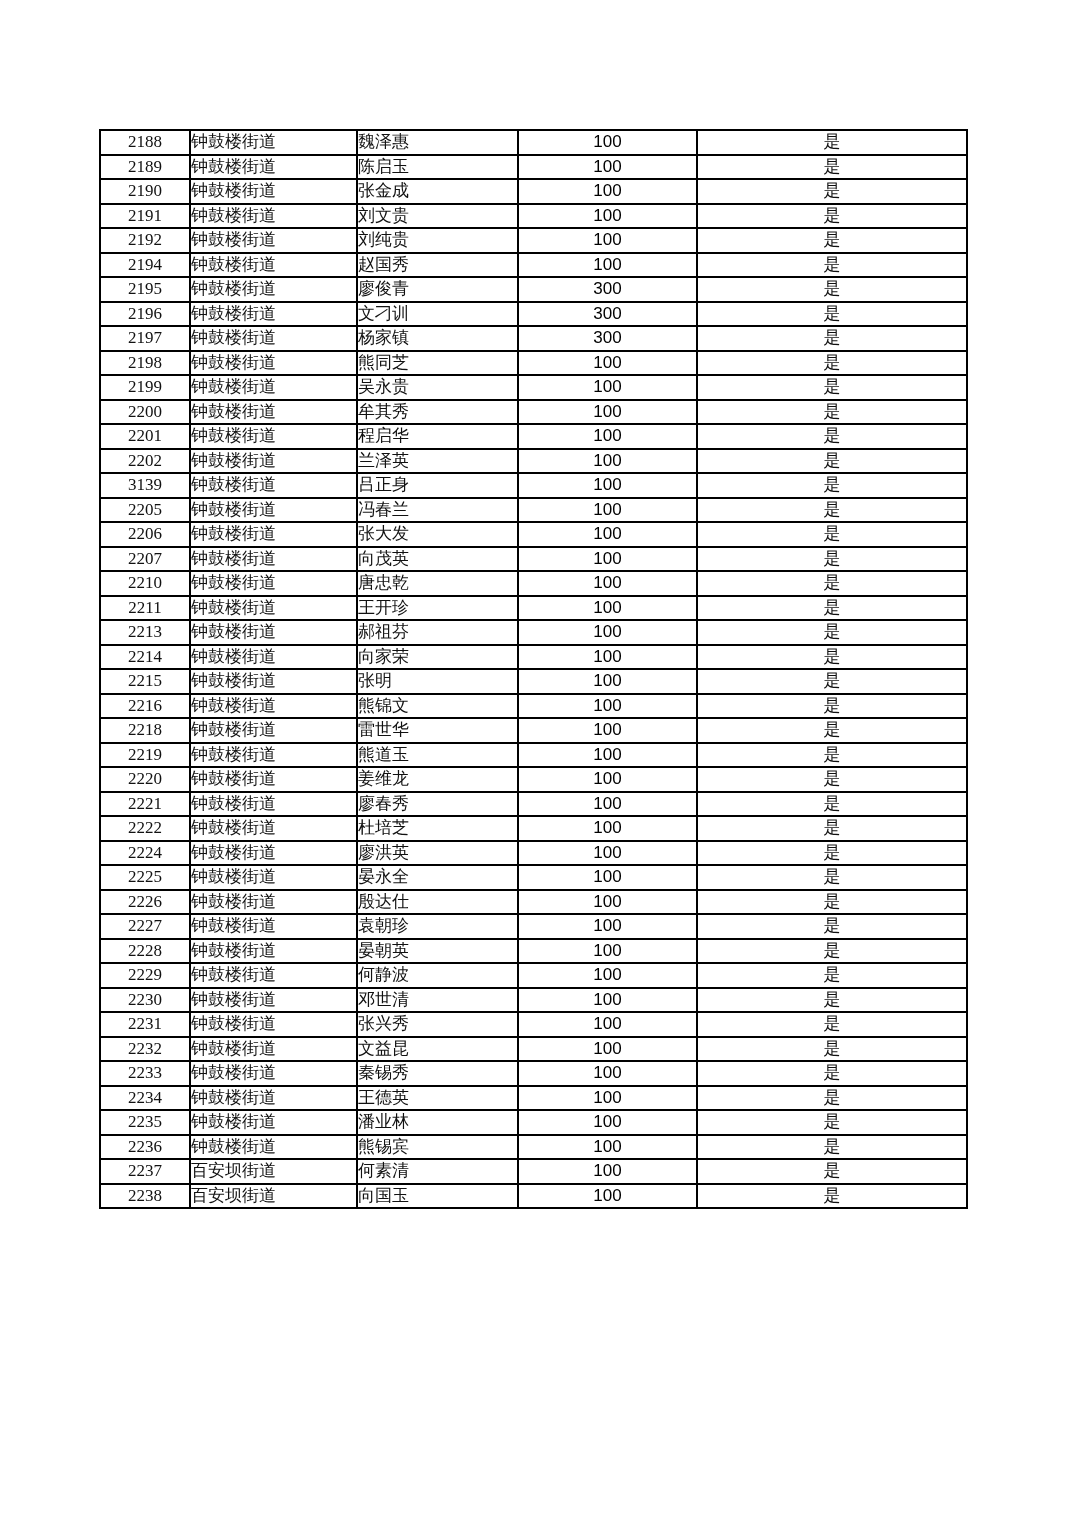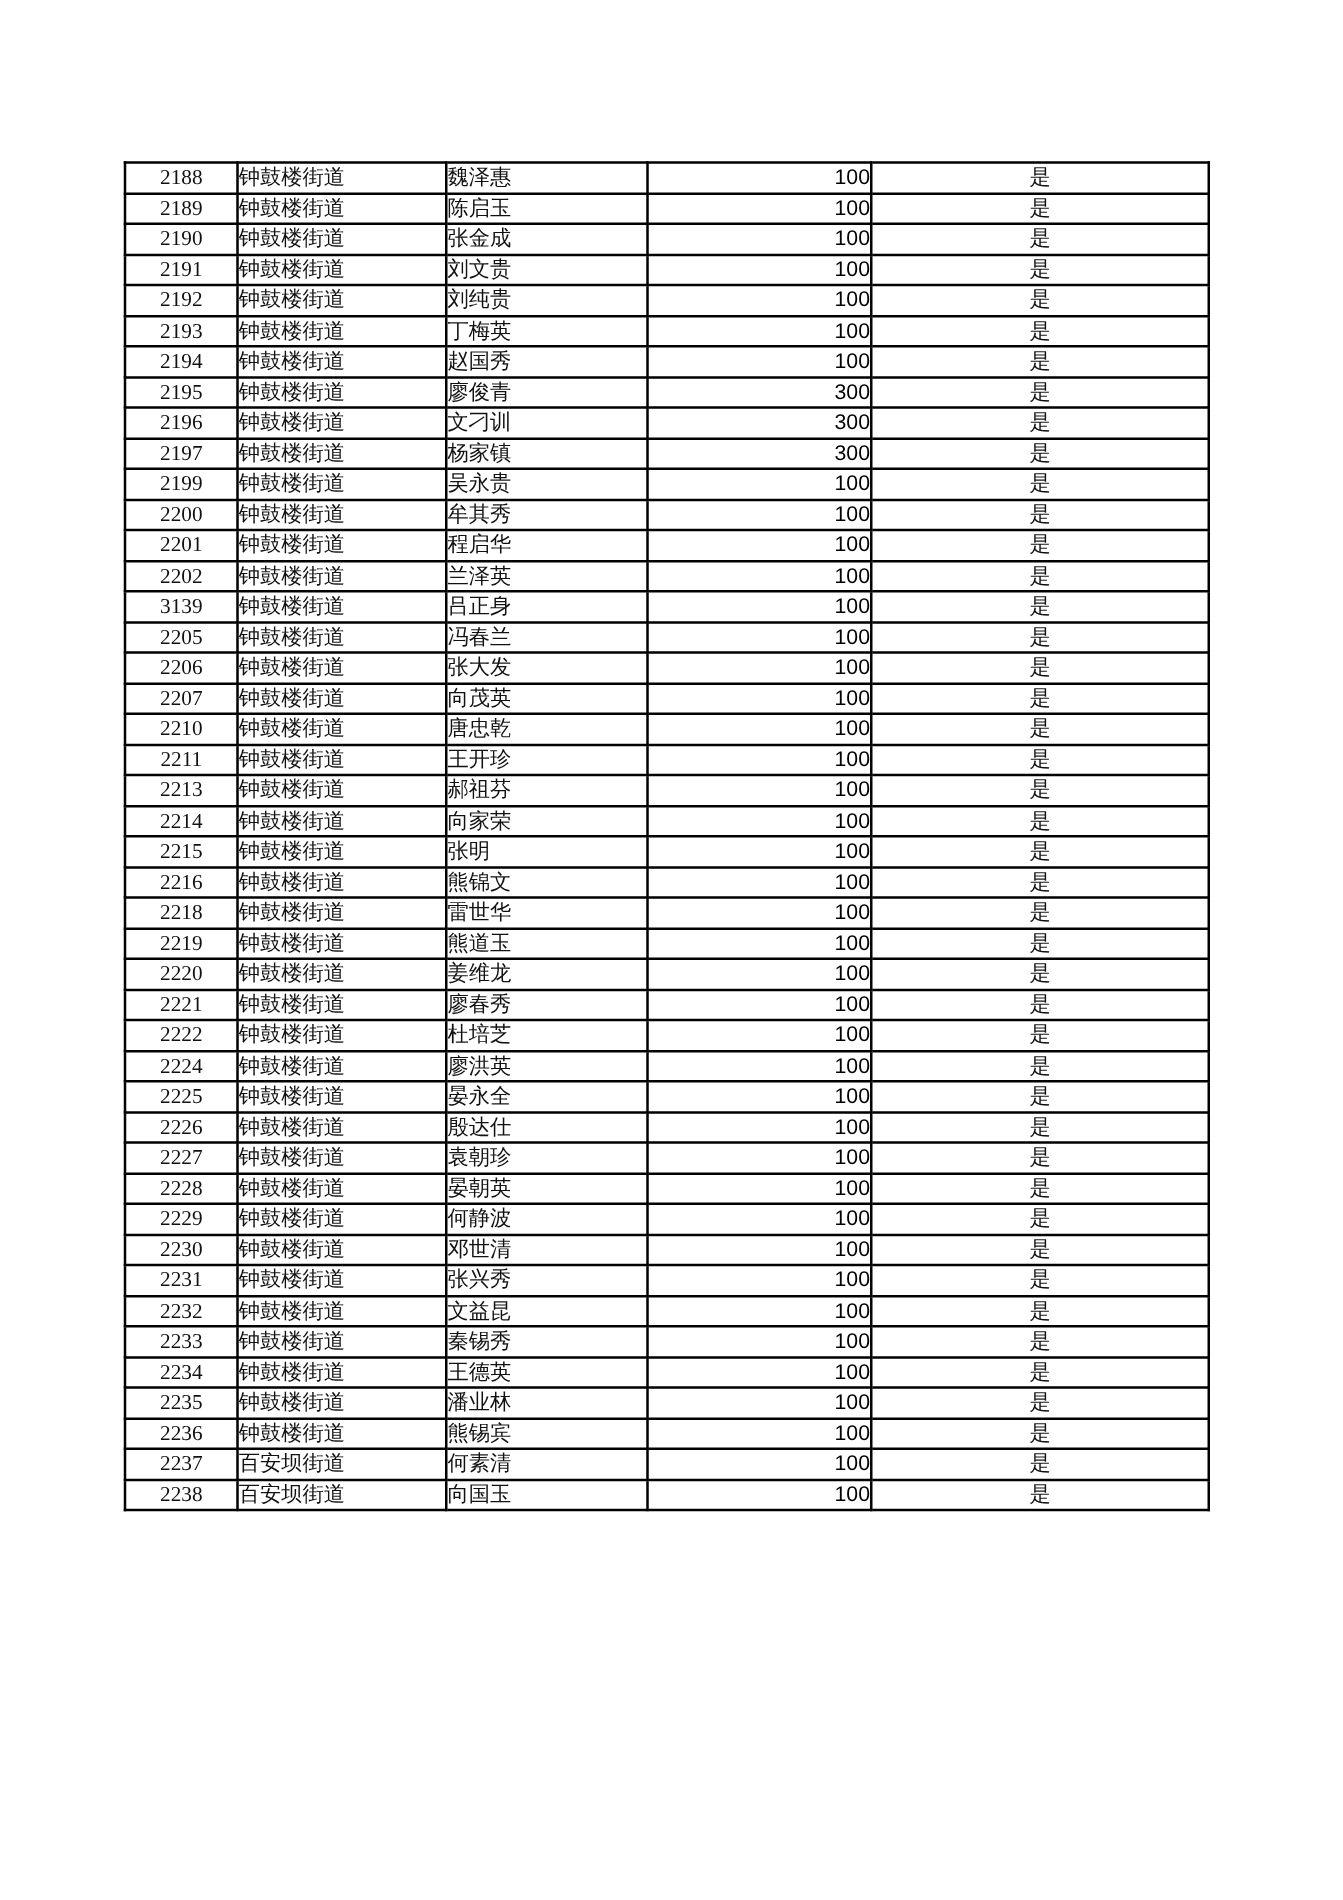--- a/index.html
+++ b/index.html
@@ -40,21 +40,21 @@
     font-family: "Liberation Serif", "DejaVu Serif", serif;
   }
   td.c-street, td.c-person {
     text-align: left;
     padding-left: 5px;
   }
   td.c-amount {
     font-family: "Liberation Sans", "DejaVu Sans", sans-serif;
     font-size: 16px;
     line-height: 18px;
-    text-align: right;
+    text-align: center;
     padding-left: 3px;
     padding-top: 1px;
     vertical-align: top;
     color: #000000;
   }
   td.c-flag {
     text-align: center;
   }
 </style>
 </head>
@@ -103,27 +103,20 @@
   </tr>
 
   <tr>
     <td class="c-serial">2192</td>
     <td class="c-street">钟鼓楼街道</td>
     <td class="c-person">刘纯贵</td>
     <td class="c-amount">100</td>
     <td class="c-flag">是</td>
   </tr>
 
-  <tr>
-    <td class="c-serial">2193</td>
-    <td class="c-street">钟鼓楼街道</td>
-    <td class="c-person">丁梅英</td>
-    <td class="c-amount">100</td>
-    <td class="c-flag">是</td>
-  </tr>
 
   <tr>
     <td class="c-serial">2194</td>
     <td class="c-street">钟鼓楼街道</td>
     <td class="c-person">赵国秀</td>
     <td class="c-amount">100</td>
     <td class="c-flag">是</td>
   </tr>
 
   <tr>
@@ -143,20 +136,27 @@
   </tr>
 
   <tr>
     <td class="c-serial">2197</td>
     <td class="c-street">钟鼓楼街道</td>
     <td class="c-person">杨家镇</td>
     <td class="c-amount">300</td>
     <td class="c-flag">是</td>
   </tr>
 
+  <tr>
+    <td class="c-serial">2198</td>
+    <td class="c-street">钟鼓楼街道</td>
+    <td class="c-person">熊同芝</td>
+    <td class="c-amount">100</td>
+    <td class="c-flag">是</td>
+  </tr>
 
   <tr>
     <td class="c-serial">2199</td>
     <td class="c-street">钟鼓楼街道</td>
     <td class="c-person">吴永贵</td>
     <td class="c-amount">100</td>
     <td class="c-flag">是</td>
   </tr>
 
   <tr>

